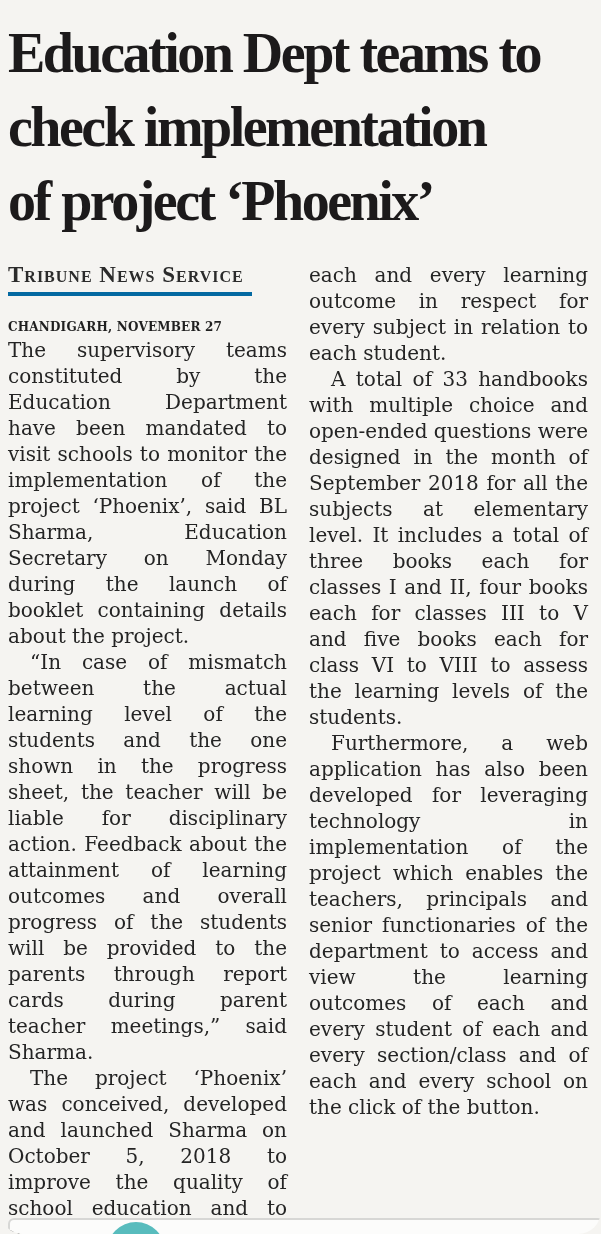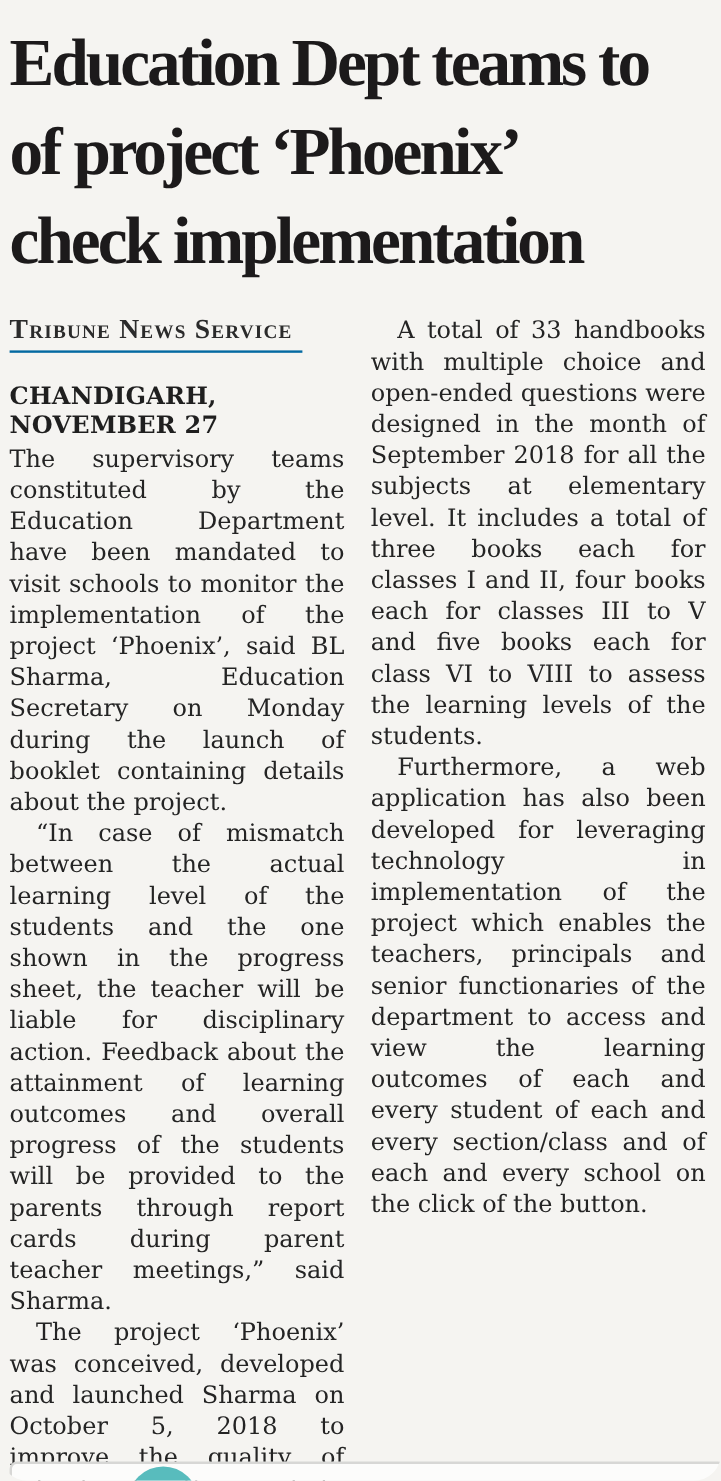--- a/index.html
+++ b/index.html
@@ -30,26 +30,26 @@
   .col { width:279px; }
   .byline-wrap { margin:0 0 24px 0; }
   .byline {
     display:inline-block;
     font-family:"Liberation Serif", serif;
     font-variant:small-caps;
     font-weight:700;
     font-size:23px;
     letter-spacing:1px;
     color:#2b2b2b;
-    border-bottom:2px solid #0369a1;
+    border-bottom:4px solid #0369a1;
     padding:0 8px 4px 0;
   }
   .dateline {
     font-weight:700;
-    font-size:20px;
+    font-size:12px;
     letter-spacing:0.2px;
     color:#1f1f1f;
     margin:0 0 3px 0;
   }
   .col p {
     margin:0;
     font-size:20px;
     line-height:26px;
     text-align:justify;
     text-indent:22px;
@@ -73,38 +73,39 @@
     background:var(--accent, #58bcbd);
   }
 </style>
 </head>
 <body>
 
 <div class="page">
 
   <h1 class="headline">
     <span class="hl-line">Education Dept teams to</span>
+    <span class="hl-line">check implementation</span>
     <span class="hl-line">of project ‘Phoenix’</span>
-    <span class="hl-line">check implementation</span>
   </h1>
 
   <div class="cols">
 
     <div class="col">
       <div class="byline-wrap">
         <span class="byline">Tribune News Service</span>
       </div>
       <div class="dateline">CHANDIGARH, NOVEMBER 27</div>
       <p class="no-indent">The supervisory teams constituted by the Education Department have been mandated to visit schools to monitor the implementation of the project ‘Phoenix’, said BL Sharma, Education Secretary on Monday during the launch of booklet containing details about the project.</p>
       <p>“In case of mismatch between the actual learning level of the students and the one shown in the progress sheet, the teacher will be liable for disciplinary action. Feedback about the attainment of learning outcomes and overall progress of the students will be provided to the parents through report cards during parent teacher meetings,” said Sharma.</p>
       <p>The project ‘Phoenix’ was conceived, developed and launched Sharma on October 5, 2018 to improve the quality of school education and to bring necessary improvement in the learning levels of all children studying at elementary level.</p>
 
     </div>
 
     <div class="col">
+      <p class="no-indent">each and every learning outcome in respect for every subject in relation to each student.</p>
       <p>A total of 33 handbooks with multiple choice and open-ended questions were designed in the month of September 2018 for all the subjects at elementary level. It includes a total of three books each for classes I and II, four books each for classes III to V and five books each for class VI to VIII to assess the learning levels of the students.</p>
       <p>Furthermore, a web application has also been developed for leveraging technology in implementation of the project which enables the teachers, principals and senior functionaries of the department to access and view the learning outcomes of each and every student of each and every section/class and of each and every school on the click of the button.</p>
     </div>
 
   </div>
 
   <div class="next-card">
     <div class="avatar-circle"></div>
   </div>
 

